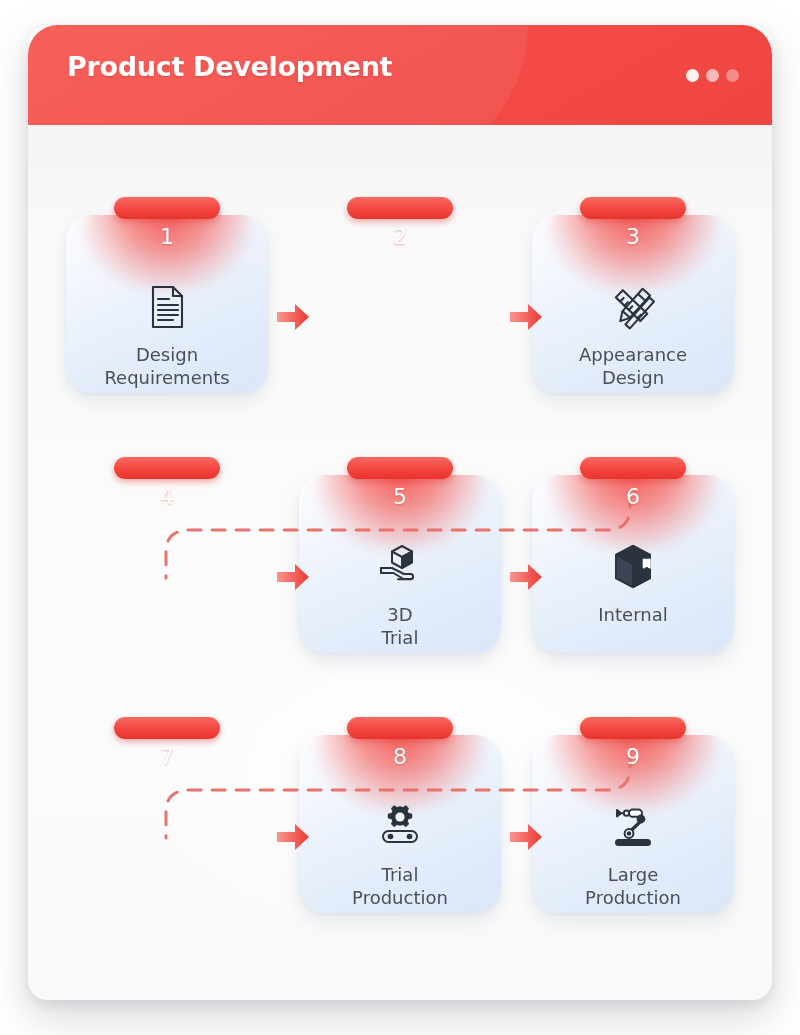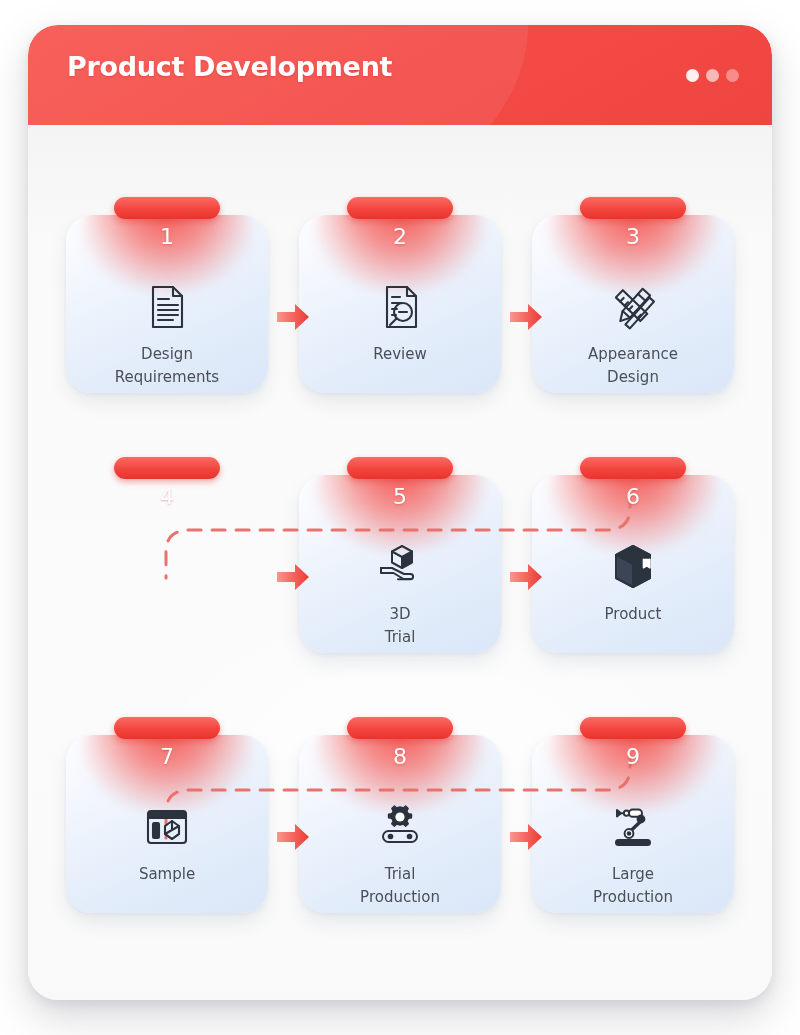--- a/index.html
+++ b/index.html
@@ -8,21 +8,21 @@
     background:#ffffff;
     font-family:"DejaVu Sans", sans-serif;
     overflow:hidden;
   }
 
   
   .window{
     position:absolute;
     left:28px; top:25px;
     width:744px; height:975px;
-    border-radius:30px;
+    border-radius:20px;
     background:#fafafa;
     box-shadow:0 18px 40px rgba(120,120,130,0.28), 0 4px 12px rgba(120,120,130,0.16);
     overflow:hidden;
   }
 
   
   .titlebar{
     position:absolute; left:0; top:0;
     width:100%; height:100px;
     background:linear-gradient(150deg,#f8544e 0%,#f54c47 45%,#ef4540 100%);
@@ -115,21 +115,21 @@
     position:absolute; left:50%; top:64px;
     transform:translateX(-50%);
     width:56px; height:56px;
     z-index:2;
   }
   .icon svg{ width:100%; height:100%; display:block; }
   .label{
     position:absolute; left:8px; right:8px; top:128px;
     text-align:center;
     color:#4a4f57;
-    font-size:15px;
+    font-size:18px;
     line-height:23px;
     white-space:pre-line;
     z-index:2;
   }
 
   
   .arrow{
     position:absolute; top:105px;
     width:34px; height:30px;
     z-index:5;
@@ -200,34 +200,20 @@
                     <stop offset="0.5" stop-color="#f4665f"></stop>
                     <stop offset="1" stop-color="#ea3a33"></stop>
               </linearGradient>
                 </defs>
               <path d="M1 10 H19 V2 L33 15 L19 28 V20 H1 Z" fill="url(#ag1)"></path>
             </svg>
           </div>
         </div>
 
         <div class="cell">
-          <div class="card">
-            <div class="glow"></div>
-            <div class="icon">
-              <svg viewBox="0 0 56 56" fill="none" stroke="#2b333f" stroke-width="2.1" stroke-linecap="round" stroke-linejoin="round">
-                <path d="M15 8 h20 l9 9 v31 H15 Z"></path>
-                <path d="M35 8 v9 h9"></path>
-                <path d="M20 18 h8 M20 24 h9 M20 30 h5 M20 36 h4"></path>
-                <circle cx="31" cy="33" r="9"></circle>
-                <path d="M27 33 h8"></path>
-                <path d="M24.5 39.5 L18 46"></path>
-              </svg>
-            </div>
-            <div class="label">Review</div>
-          </div>
           <div class="tab"></div>
           <div class="num">2</div>
           <div class="arrow">
             <svg viewBox="0 0 34 30">
               <defs>
                   <linearGradient id="ag2" x1="0" y1="0" x2="1" y2="0">
                 <stop offset="0" stop-color="#f9968f"></stop>
                     <stop offset="0.5" stop-color="#f4665f"></stop>
                     <stop offset="1" stop-color="#ea3a33"></stop>
               </linearGradient>
@@ -317,45 +303,30 @@
             <div class="glow"></div>
             <div class="icon">
               <svg viewBox="0 0 56 56" fill="none" stroke="#2b333f" stroke-width="2" stroke-linejoin="round">
                 <path d="M28 7 L45 16 V39 L28 48 L11 39 V16 Z" fill="#ffffff"></path>
                 <path d="M28 7 L45 16 L28 25 L11 16 Z" fill="#2b333f" stroke="#2b333f"></path>
                 <path d="M28 25 L45 16 V39 L28 48 Z" fill="#2b333f" stroke="#2b333f"></path>
                 <path d="M11 16 L28 25 V48 L11 39 Z" fill="#3b4555" stroke="#2b333f"></path>
                 <path d="M38.5 19.8 v9 l3.2 -2 l3.2 2 v-9" fill="#ffffff" stroke="#ffffff" stroke-width="1.6"></path>
               </svg>
             </div>
-            <div class="label">Product</div>
+            <div class="label">Internal</div>
           </div>
           <div class="tab"></div>
           <div class="num">6</div>
         </div>
       </div>
 
       <div class="row r3">
 
         <div class="cell">
-          <div class="card">
-            <div class="glow"></div>
-            <div class="icon">
-              <svg viewBox="0 0 56 56" fill="none" stroke="#2b333f" stroke-width="2.1" stroke-linecap="round" stroke-linejoin="round">
-                <rect x="9" y="12" width="38" height="32" rx="3"></rect>
-                <path d="M9 19 h38"></path>
-                <rect x="9" y="12" width="38" height="7" rx="3" fill="#2b333f" stroke="none"></rect>
-                <rect x="14" y="24" width="6" height="15" rx="1.2" fill="#2b333f" stroke="#2b333f"></rect>
-                <path d="M33 22 L40 27 V35 L33 40 L26 35 V27 Z"></path>
-                <path d="M33 22 V31 L26 35 M33 31 L40 27"></path>
-                <path d="M26 35 L33 40 L40 35"></path>
-              </svg>
-            </div>
-            <div class="label">Sample</div>
-          </div>
           <div class="tab"></div>
           <div class="num">7</div>
           <div class="arrow">
             <svg viewBox="0 0 34 30">
               <defs>
                   <linearGradient id="ag5" x1="0" y1="0" x2="1" y2="0">
                 <stop offset="0" stop-color="#f9968f"></stop>
                     <stop offset="0.5" stop-color="#f4665f"></stop>
                     <stop offset="1" stop-color="#ea3a33"></stop>
               </linearGradient>

